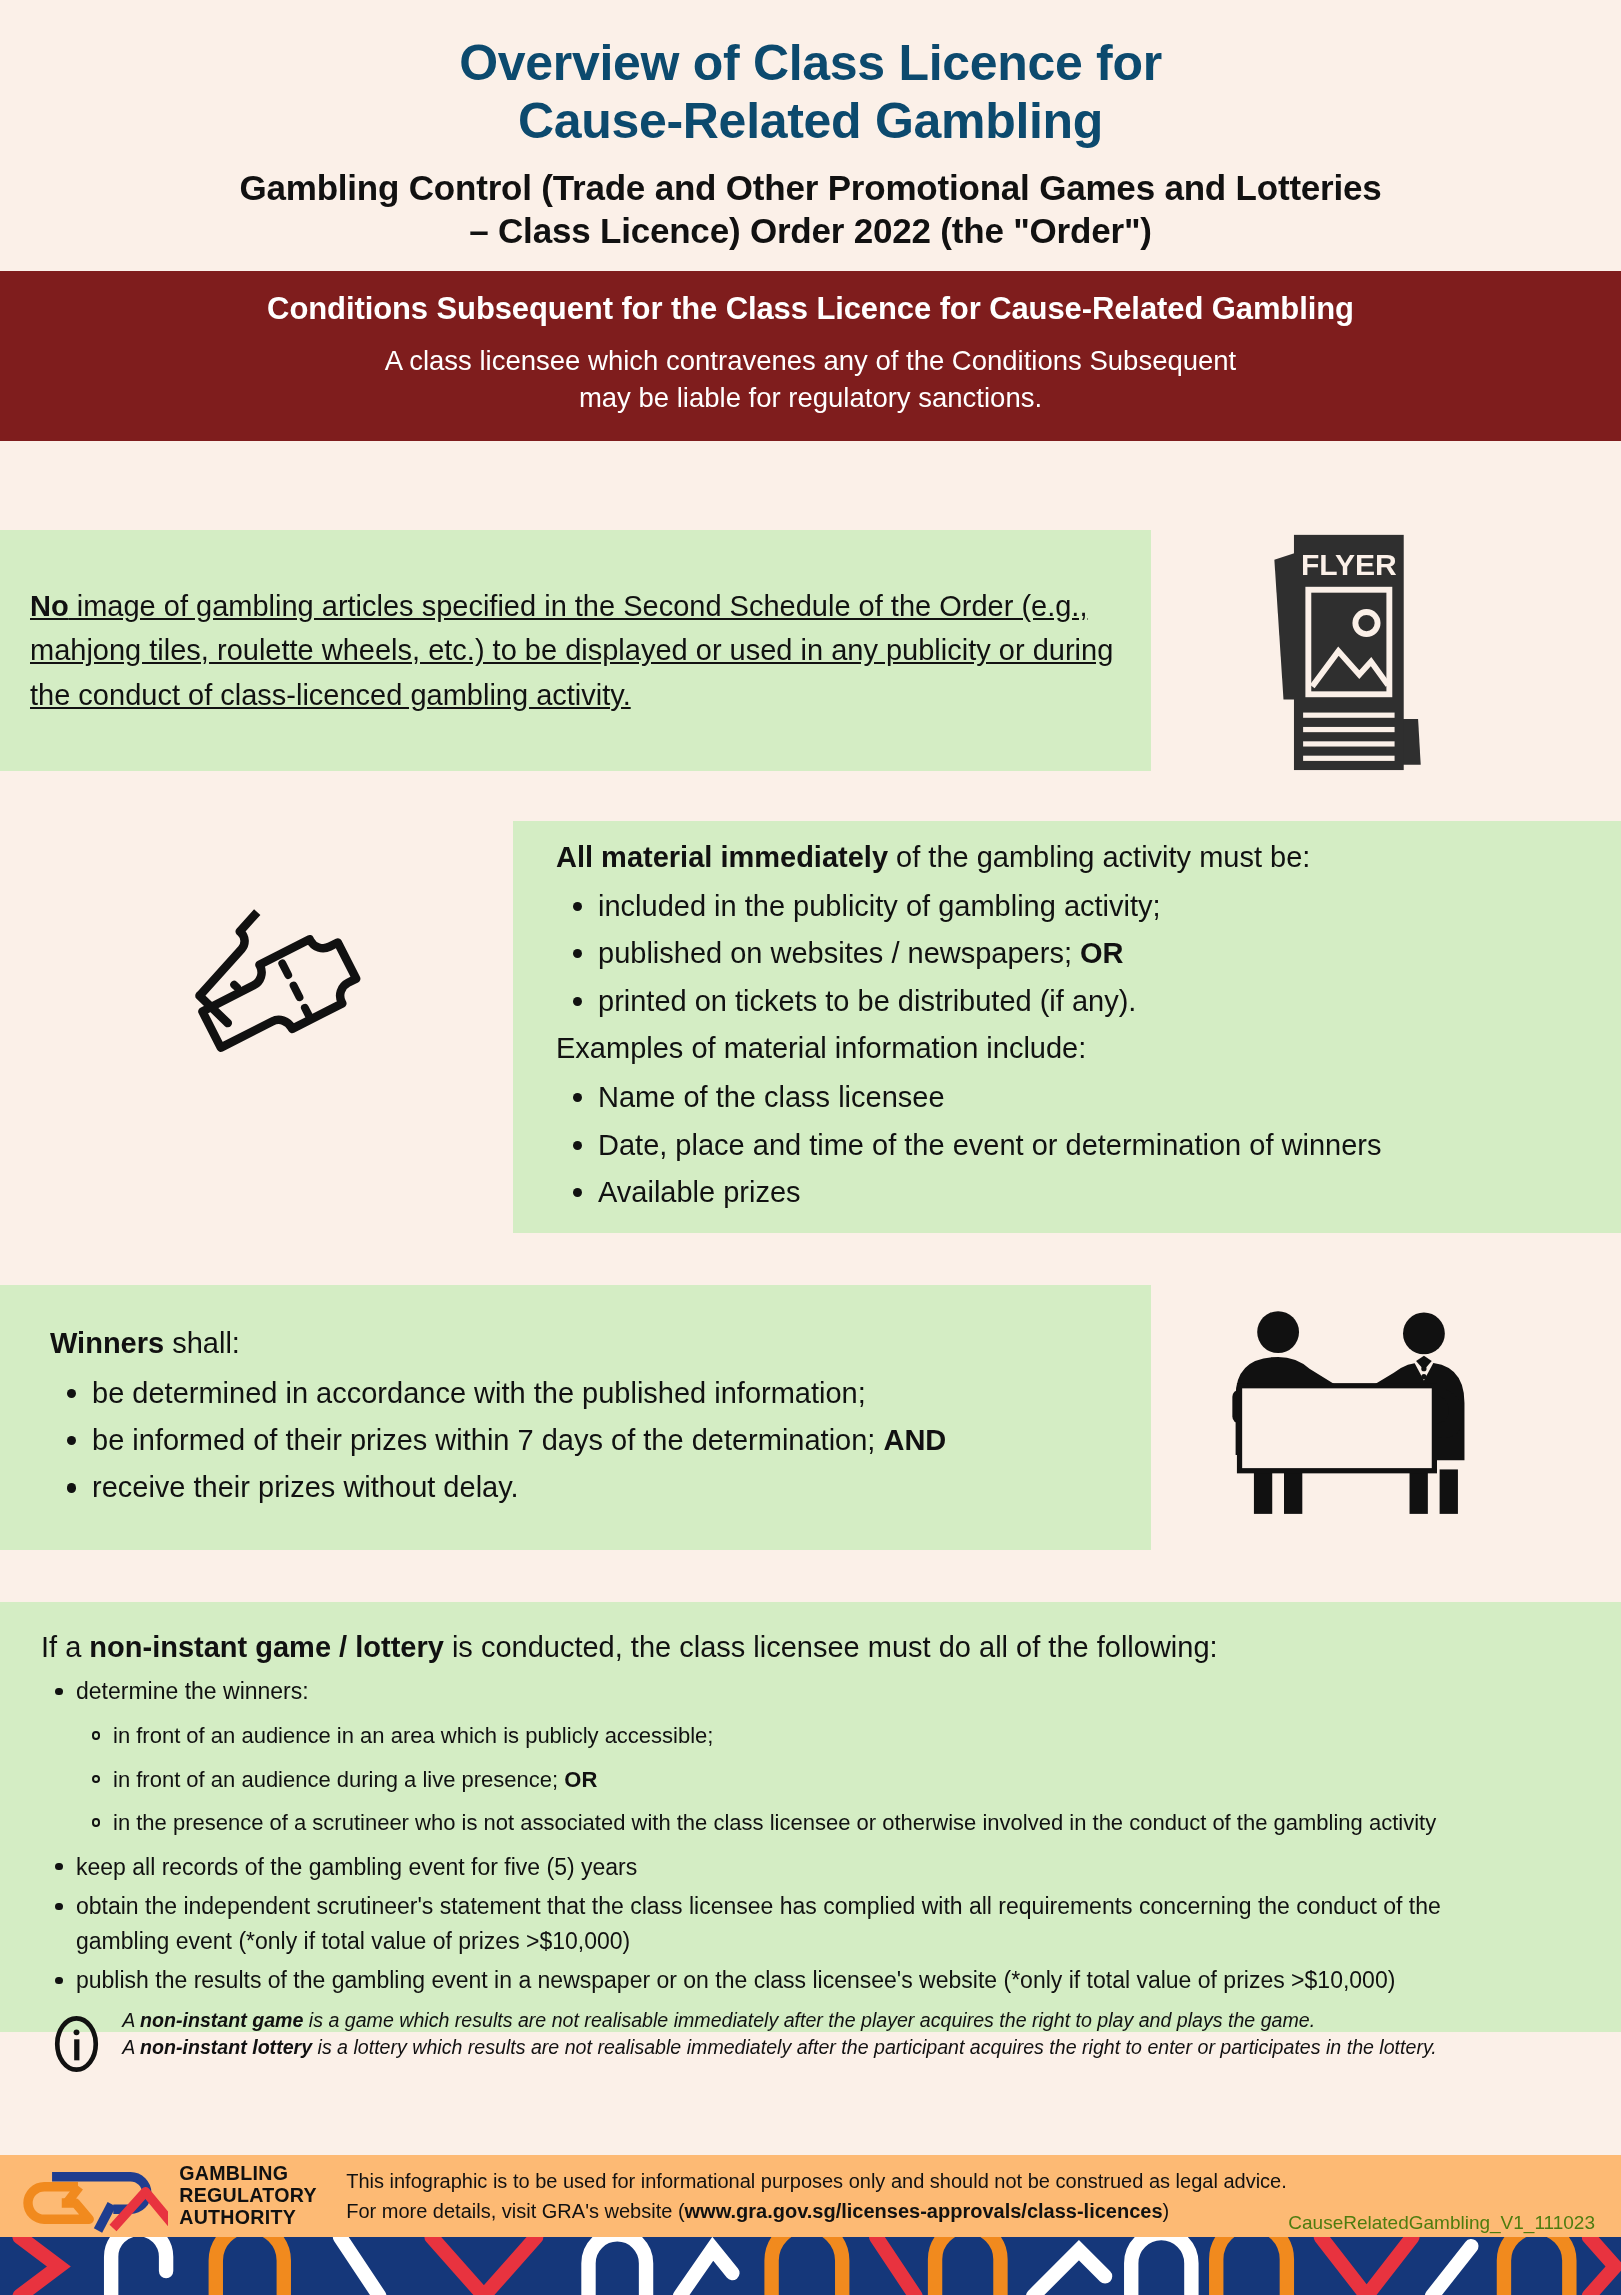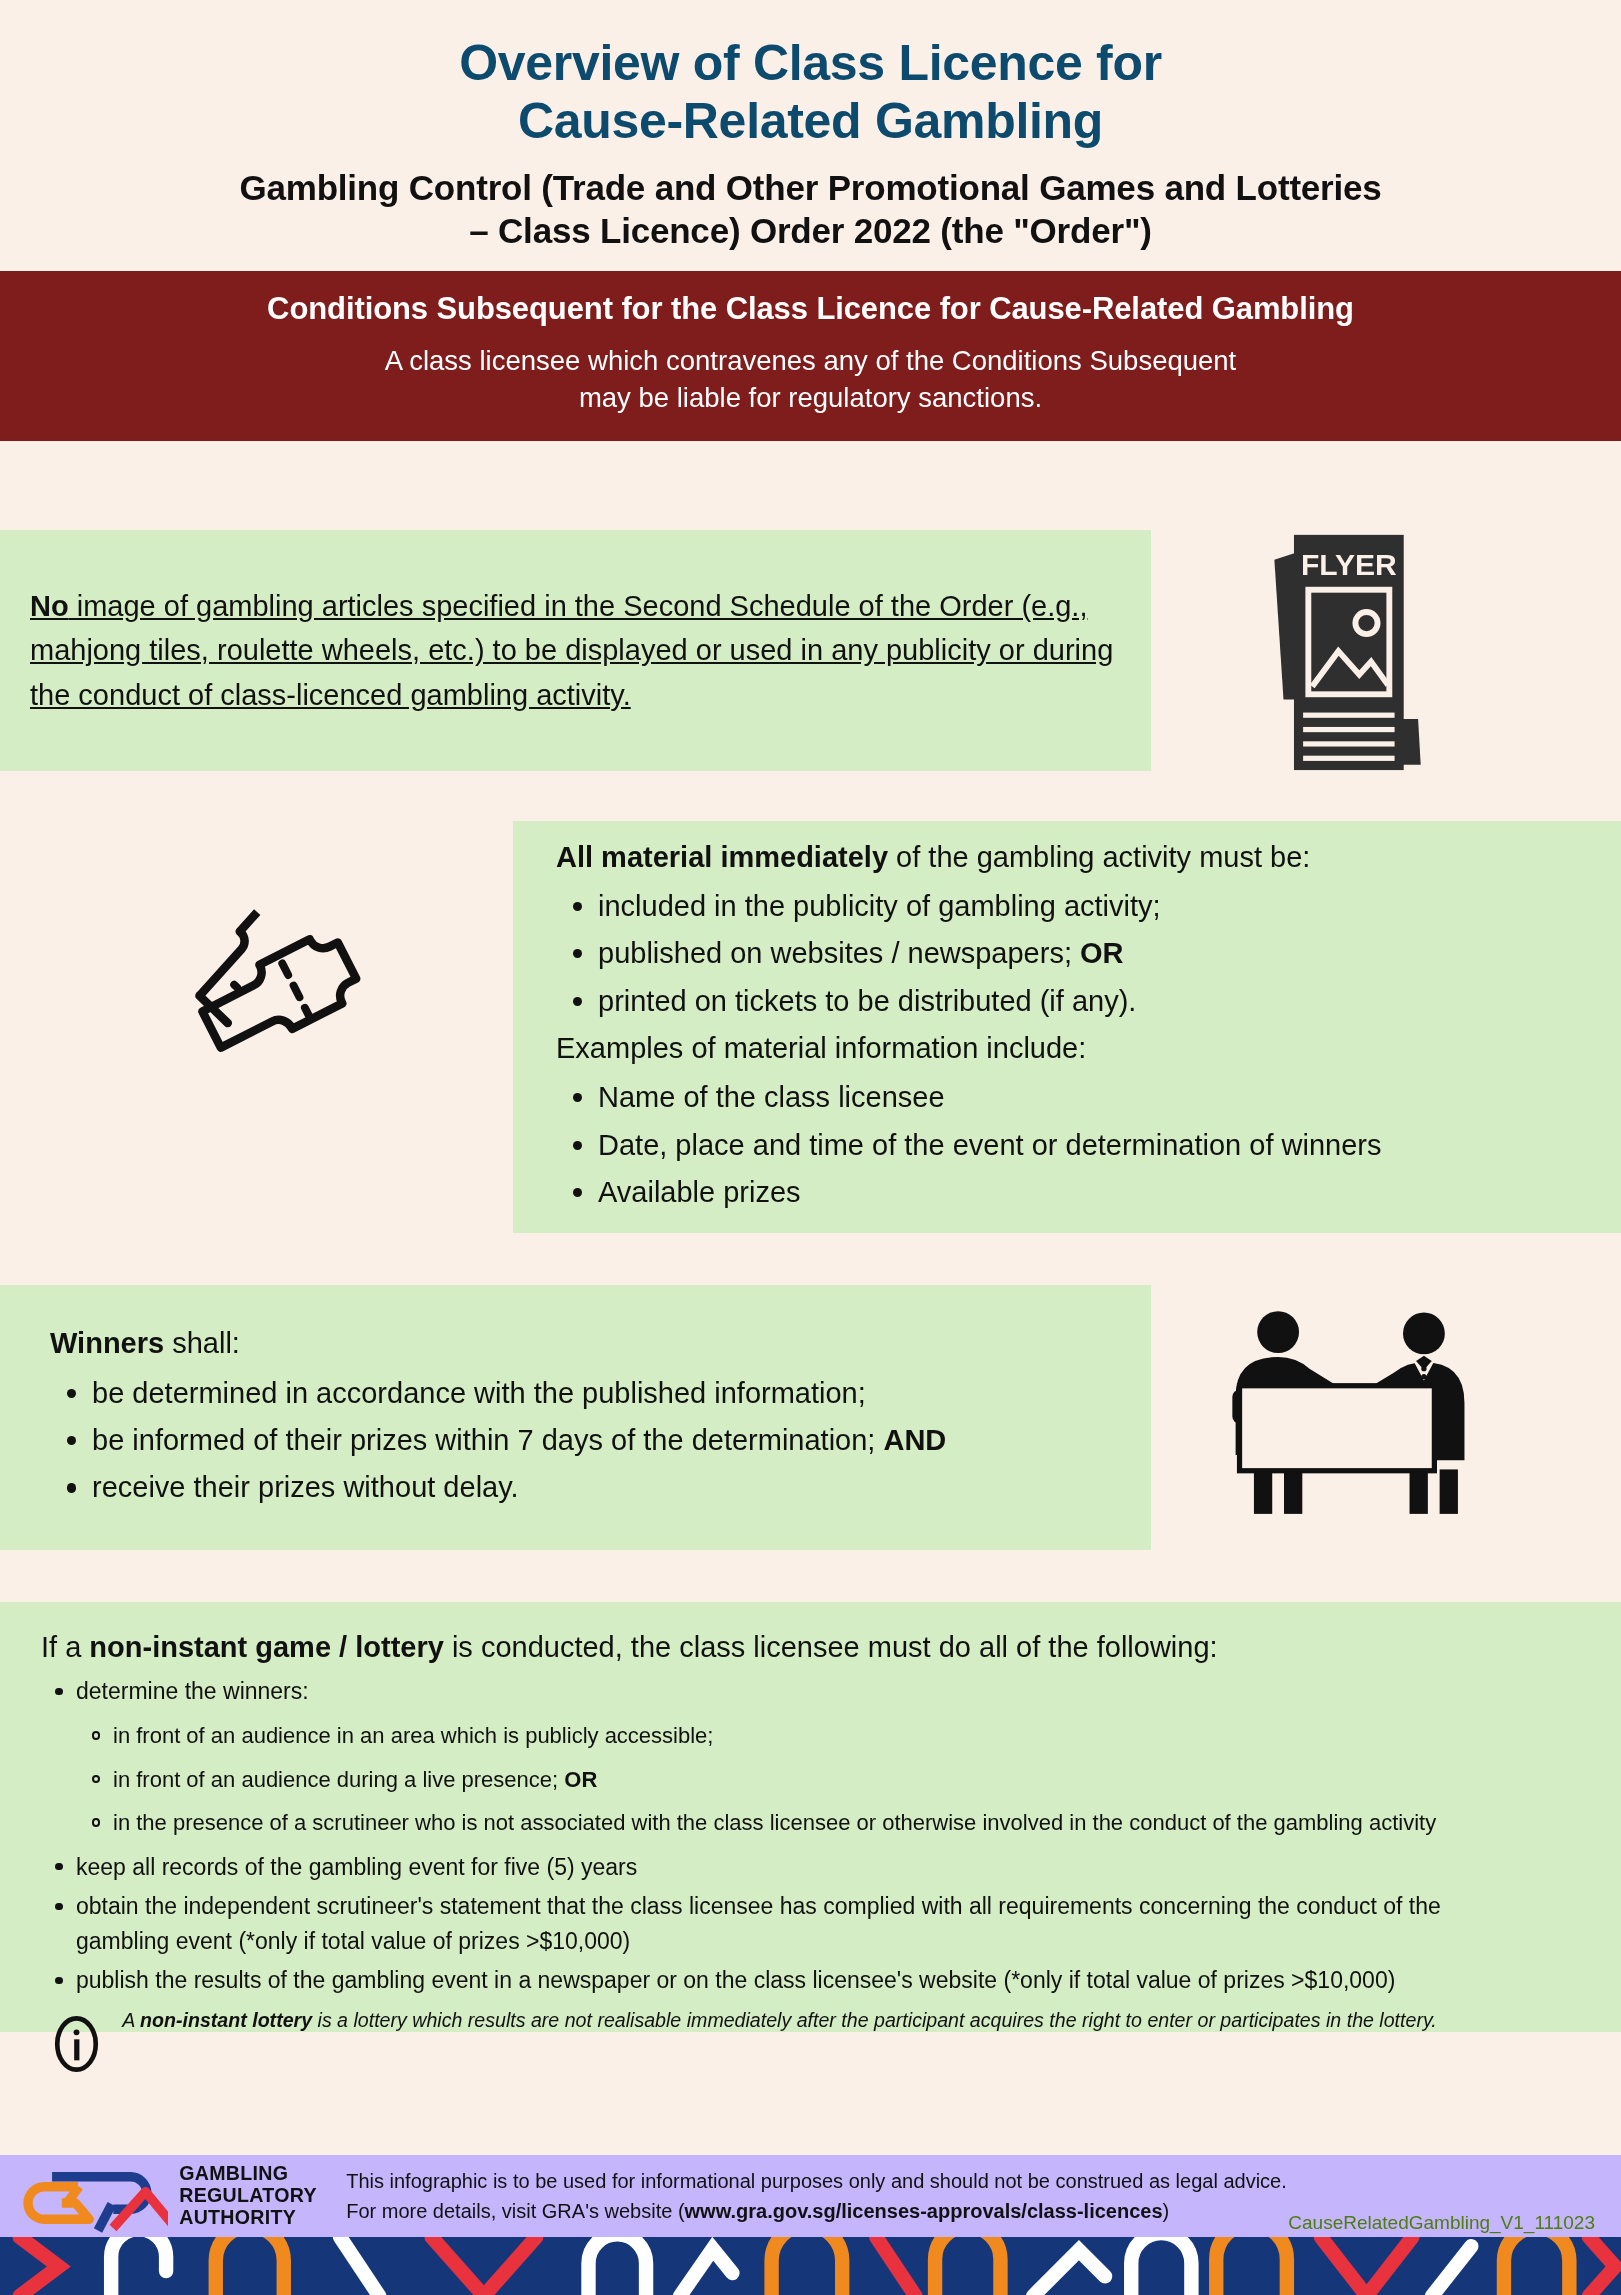--- a/index.html
+++ b/index.html
@@ -91,21 +91,21 @@
   }
 
   .note-row{display:flex;align-items:flex-start;margin-top:9.2px;}
   .note-icon{width:63px;flex:0 0 63px;padding-left:11.8px;padding-top:9.2px;}
   .note-text{font-size:19.6px;line-height:1.36;font-style:italic;padding-left:6.5px;}
   .note-text b{font-style:italic;}
 
   
   .footer{
     position:absolute;left:0;top:2155px;width:1621px;height:82px;
-    background:#c4b5fd;display:flex;align-items:center;
+    background:#fdba74;display:flex;align-items:center;
   }
   .gra-logo{width:157px;flex:0 0 157px;padding-left:18.3px;}
   .gra-words{
     flex:0 0 150px;font-size:19.6px;font-weight:bold;line-height:1.12;
     letter-spacing:0.3px;color:#111;padding-left:3.9px;
   }
   .foot-text{padding-left:17px;font-size:20px;line-height:1.5;}
   .foot-text .l2 b{font-weight:bold;}
   .doc-id{
     position:absolute;right:26px;top:2212px;font-size:19px;color:#4d7c0f;
@@ -250,20 +250,23 @@
 
     <div class="note-row">
       <div class="note-icon">
         <svg viewBox="0 0 80 96" width="47" height="56">
           <ellipse cx="40" cy="48" rx="33" ry="44" fill="none" stroke="#111" stroke-width="8"></ellipse>
           <circle cx="40" cy="28" r="5" fill="#111"></circle>
           <rect x="36" y="40" width="9" height="36" fill="#111"></rect>
         </svg>
       </div>
       <div class="note-text">
+        <div>
+          <span>A </span><b>non-instant game</b><span> is a game which results are not realisable immediately after the player acquires the right to play and plays the game.</span>
+        </div>
         <div>
           <span>A </span><b>non-instant lottery</b><span> is a lottery which results are not realisable immediately after the participant acquires the right to enter or participates in the lottery.</span>
         </div>
       </div>
     </div>
   </div>
 
   <div class="footer">
     <div class="gra-logo">
       <svg viewBox="0 0 240 120" width="150" height="75">

